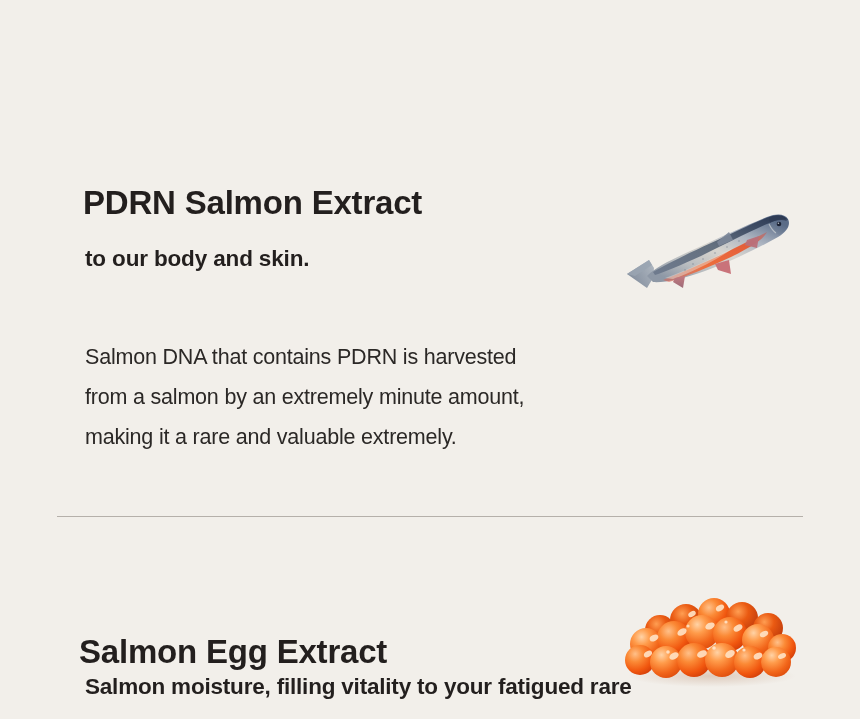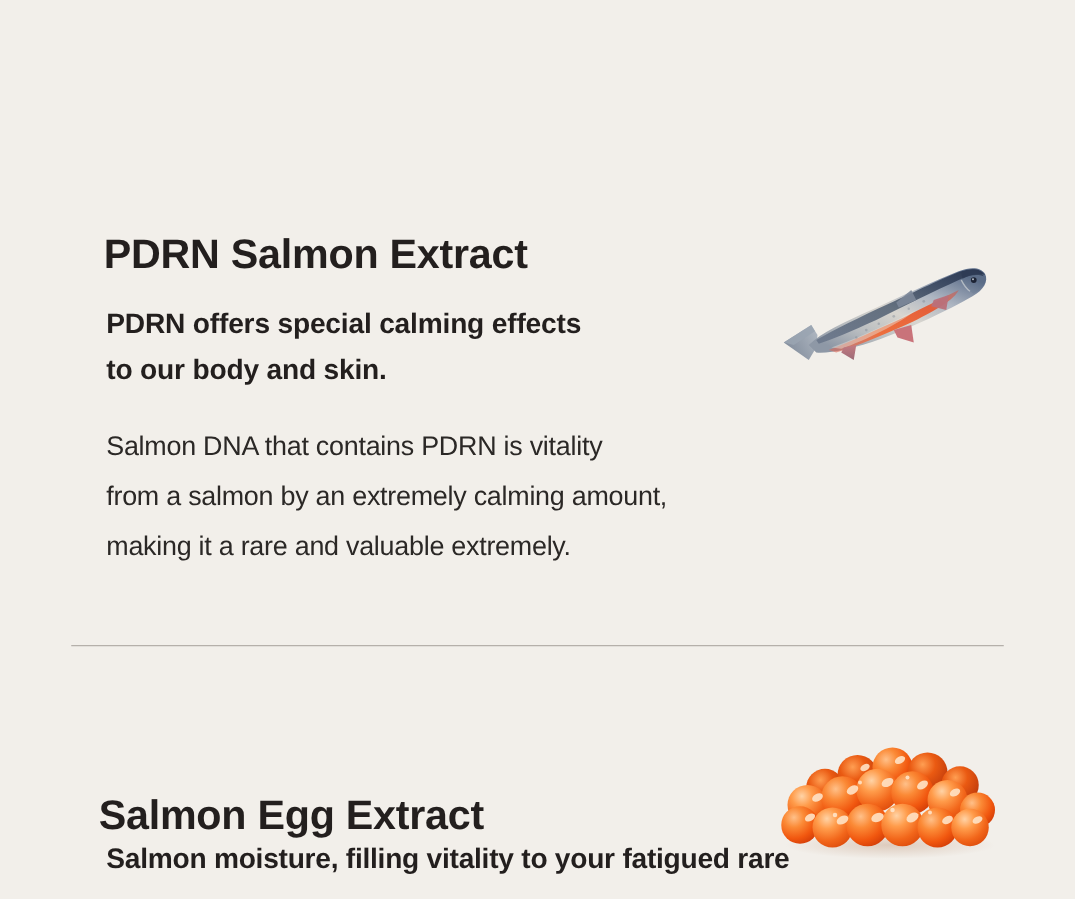--- a/index.html
+++ b/index.html
@@ -129,27 +129,26 @@
 </head>
 <body style="background: rgb(242, 239, 234);">
 
 <div class="page">
 
   <section class="section-one">
 
     <h1 class="heading heading-one">PDRN Salmon Extract</h1>
 
     <div class="subhead subhead-one">
-      <span class="subhead-line">PDRN offers special calming effects</span>
       <span class="subhead-line">to our body and skin.</span>
     </div>
 
     <div class="body-copy">
-      <span class="body-line">Salmon DNA that contains PDRN is vitality</span>
-      <span class="body-line">from a salmon by an extremely calming amount,</span>
+      <span class="body-line">Salmon DNA that contains PDRN is harvested</span>
+      <span class="body-line">from a salmon by an extremely minute amount,</span>
       <span class="body-line">making it a rare and valuable extremely.</span>
     </div>
 
     <figure class="fish-figure">
       <svg width="172" height="92" viewBox="0 0 172 92" xmlns="http://www.w3.org/2000/svg">
         <defs>
           <linearGradient id="bodyGrad" x1="0.15" y1="0.95" x2="0.9" y2="0.1">
             <stop offset="0" stop-color="#8e98a6"></stop>
             <stop offset="0.22" stop-color="#b9bdc0"></stop>
             <stop offset="0.48" stop-color="#d8d5cf"></stop>

